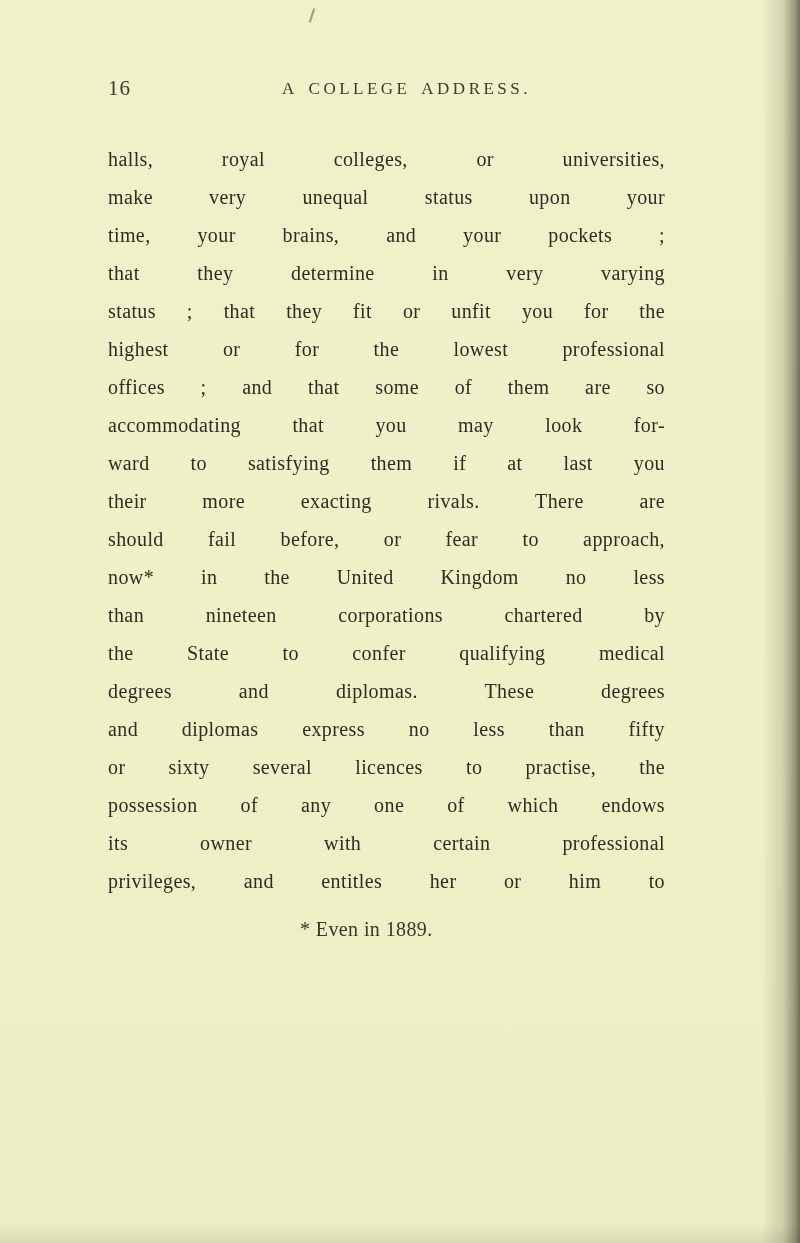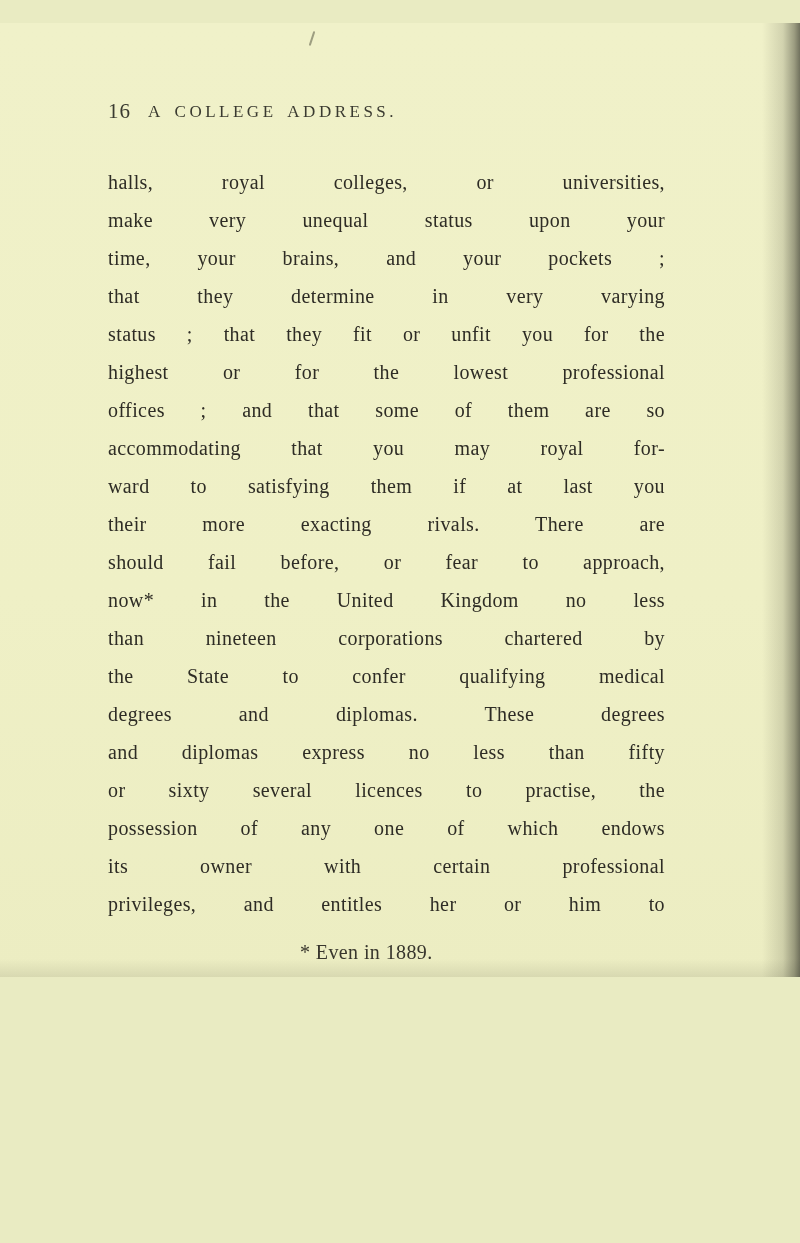--- a/index.html
+++ b/index.html
@@ -8,24 +8,23 @@
   }
   body {
     width: 800px;
     height: 1243px;
     font-family: "Liberation Serif", "DejaVu Serif", serif;
     background: #e9ebc2;
   }
   .scan {
     position: relative;
     width: 800px;
-    height: 954px;
+    height: 1243px;
     background: linear-gradient(to bottom, #f0f1c9 0%, #eff0c6 60%, #ecedc2 100%);
     overflow: hidden;
-    margin-top: 23px;
   }
   
   .scan::after {
     content: "";
     position: absolute;
     top: 0;
     right: 0;
     width: 38px;
     height: 100%;
     background: linear-gradient(to right,
@@ -68,20 +67,21 @@
     left: 0;
     top: 2px;
     font-size: 21px;
     letter-spacing: 1px;
   }
   .running-title {
     position: absolute;
     left: 40px;
     right: 0;
     top: 5px;
+    text-align: center;
     font-size: 17px;
     letter-spacing: 3.5px;
     word-spacing: 4px;
   }
   .body-text {
     margin: 38px 135px 0 108px;
   }
   .line {
     font-size: 20px;
     line-height: 38px;
@@ -110,21 +110,21 @@
   </div>
 
   <div class="body-text">
       <div class="line">halls, royal colleges, or universities,</div>
       <div class="line">make very unequal status upon your</div>
       <div class="line">time, your brains, and your pockets ;</div>
       <div class="line">that they determine in very varying</div>
       <div class="line">status ; that they fit or unfit you for the</div>
       <div class="line">highest or for the lowest professional</div>
       <div class="line">offices ; and that some of them are so</div>
-      <div class="line">accommodating that you may royal for-</div>
+      <div class="line">accommodating that you may look for-</div>
       <div class="line">ward to satisfying them if at last you</div>
       <div class="line">their more exacting rivals. There are</div>
       <div class="line">should fail before, or fear to approach,</div>
       <div class="line">now* in the United Kingdom no less</div>
       <div class="line">than nineteen corporations chartered by</div>
       <div class="line">the State to confer qualifying medical</div>
       <div class="line">degrees and diplomas. These degrees</div>
       <div class="line">and diplomas express no less than fifty</div>
       <div class="line">or sixty several licences to practise, the</div>
       <div class="line">possession of any one of which endows</div>

